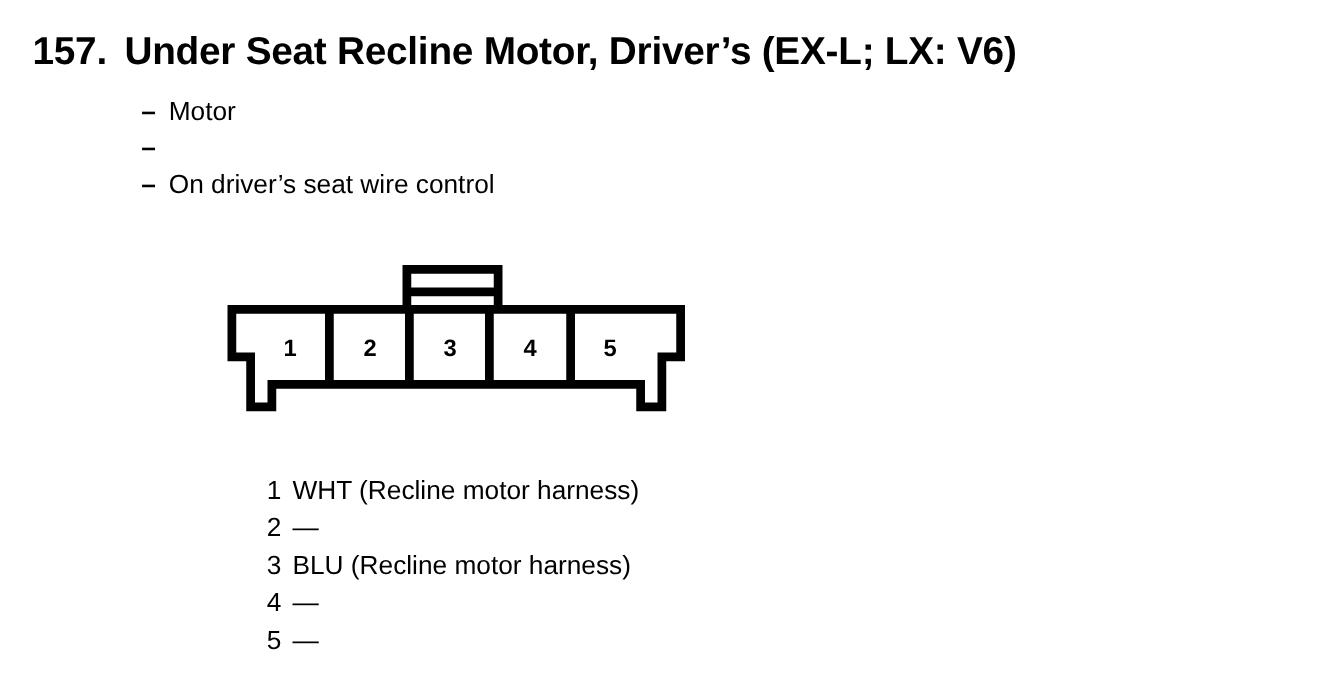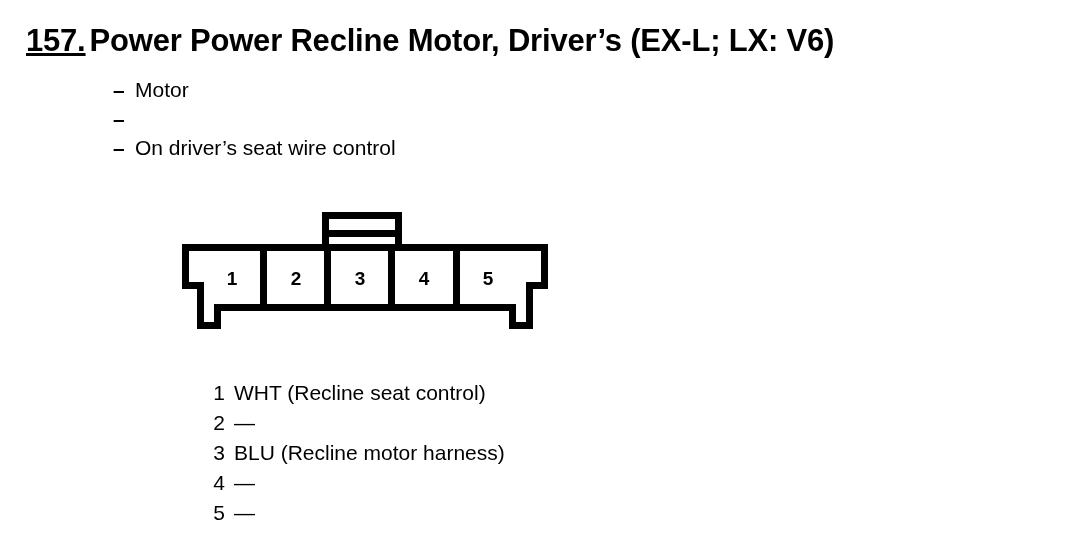--- a/index.html
+++ b/index.html
@@ -21,21 +21,21 @@
   #title {
     position: absolute;
     left: 26px;
     top: 22px;
     font-size: 31px;
     font-weight: bold;
     letter-spacing: -0.2px;
     white-space: nowrap;
     line-height: 38px;
   }
-  #title .num { margin-right: 4px; text-decoration: underline; }
+  #title .num { margin-right: 14px; }
 
   
   #attributes {
     position: absolute;
     left: 113px;
     top: 75px;
     font-size: 21px;
     line-height: 29px;
   }
   #attributes .attr-row {
@@ -86,21 +86,21 @@
     flex: 0 0 29px;
     text-align: right;
     margin-right: 9px;
   }
   #pin-list .pin-desc { }
 </style>
 </head>
 <body>
 
 <div id="title">
-  <span class="num">157.</span><span>Power Power Recline Motor, Driver’s (EX-L; LX: V6)</span>
+  <span class="num">157.</span><span>Under Seat Recline Motor, Driver’s (EX-L; LX: V6)</span>
 </div>
 
 <div id="attributes">
   <div class="attr-row">
     <span class="dash">–</span>
     <span>Motor</span>
   </div>
   <div class="attr-row">
     <span class="dash">–</span>
   </div>
@@ -139,21 +139,21 @@
     <text class="cav-num" x="126" y="82" text-anchor="middle">2</text>
     <text class="cav-num" x="190" y="82" text-anchor="middle">3</text>
     <text class="cav-num" x="254" y="82" text-anchor="middle">4</text>
     <text class="cav-num" x="318" y="82" text-anchor="middle">5</text>
   </svg>
 </div>
 
 <div id="pin-list">
   <div class="pin-row">
     <span class="pin-no">1</span>
-    <span class="pin-desc">WHT (Recline seat control)</span>
+    <span class="pin-desc">WHT (Recline motor harness)</span>
   </div>
   <div class="pin-row">
     <span class="pin-no">2</span>
     <span class="pin-desc">—</span>
   </div>
   <div class="pin-row">
     <span class="pin-no">3</span>
     <span class="pin-desc">BLU (Recline motor harness)</span>
   </div>
   <div class="pin-row">

